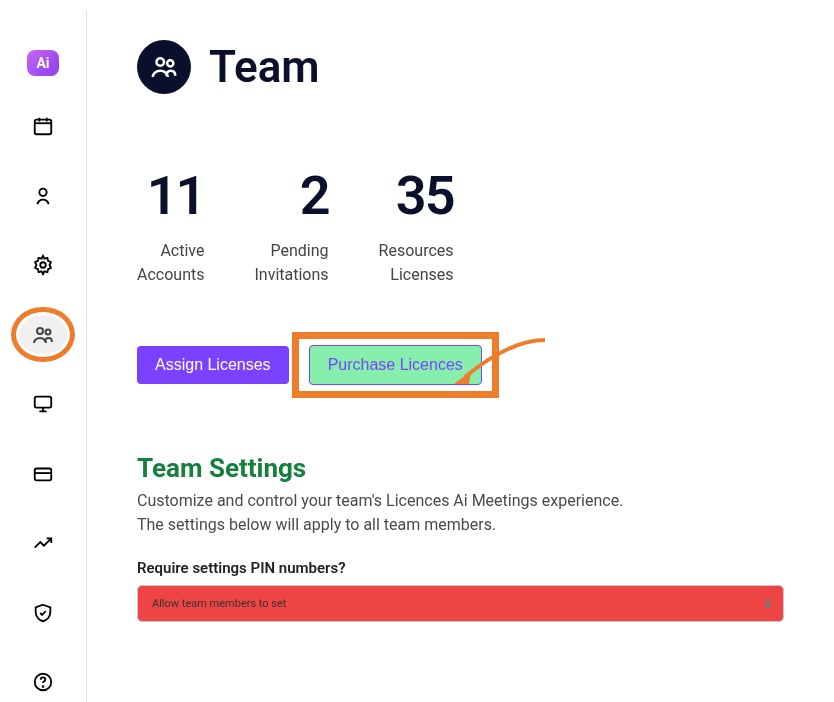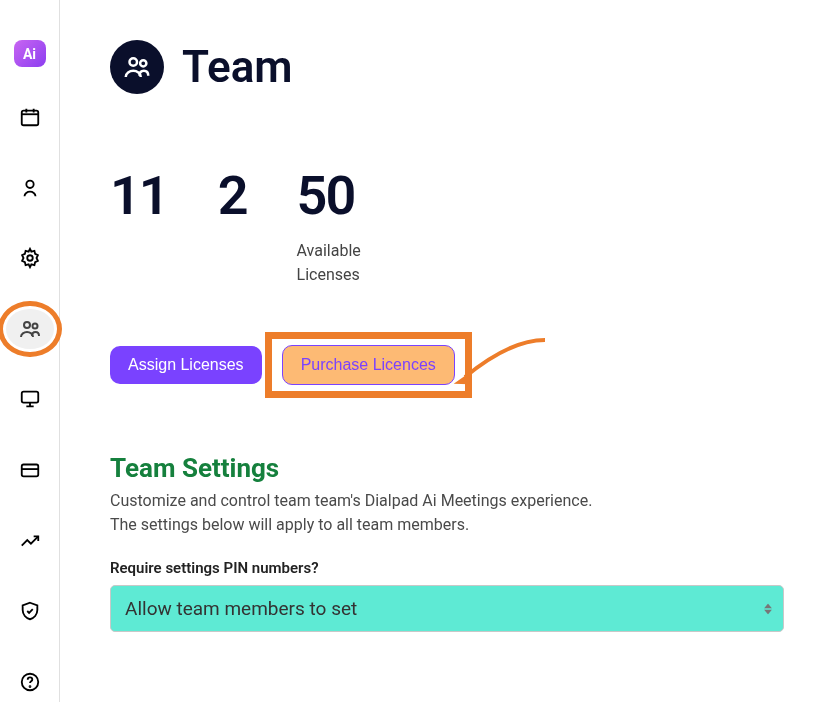--- a/index.html
+++ b/index.html
@@ -9,27 +9,28 @@
       width: 834px;
       height: 702px;
       overflow: hidden;
       position: relative;
     }
     .container {
       display: flex;
       height: 100%;
     }
     .sidebar {
-      width: 60px;
+      width: 87px;
       border-right: 1px solid #e0e0e0;
       display: flex;
       flex-direction: column;
       align-items: center;
       padding-top: 40px;
       gap: 30px;
+      margin-top: 10px;
     }
     .logo {
       width: 32px;
       height: 32px;
       border-radius: 8px;
       background: linear-gradient(135deg, #c865f2 0%, #8c3ef0 100%);
       display: flex;
       align-items: center;
       justify-content: center;
       color: #fff;
@@ -79,20 +80,21 @@
     }
     .header-title {
       font-size: 44px;
       font-weight: 600;
       color: #0a0f2b;
     }
     .stats {
       display: flex;
       gap: 50px;
       margin-bottom: 45px;
+      text-align: right;
     }
     .stat {
       display: flex;
       flex-direction: column;
     }
     .stat-value {
       font-size: 54px;
       font-weight: 600;
       color: #0a0f2b;
       letter-spacing: -2px;
@@ -105,32 +107,32 @@
     }
     .actions {
       display: flex;
       align-items: center;
       gap: 0;
       margin-bottom: 55px;
       position: relative;
     }
     .btn {
       padding: 10px 18px;
-      border-radius: 10px;
+      border-radius: 4px;
       font-size: 16px;
       font-weight: 500;
       border: none;
       cursor: pointer;
     }
     .btn-primary {
       background: #7a42ff;
       color: #fff;
     }
     .btn-secondary {
-      background: #fdba74;
+      background: #86efac;
       color: #7a42ff;
       border: 1.5px solid #7a42ff;
     }
     .highlight-box {
       border: 7px solid #ed7d2a;
       padding: 6px 10px;
       margin-left: 3px;
       display: inline-flex;
     }
     .help-link {
@@ -166,23 +168,23 @@
     }
     .select-wrapper {
       position: relative;
       width: 100%;
     }
     .select {
       width: 100%;
       padding: 11px 14px;
       border: 1px solid #c8c8c8;
       border-radius: 5px;
-      font-size: 19px;
+      font-size: 11px;
       color: #333;
-      background: #5eead4;
+      background: #ef4444;
       cursor: pointer;
       appearance: none;
     }
     .select-arrows {
       position: absolute;
       right: 12px;
       top: 50%;
       transform: translateY(-50%);
       pointer-events: none;
       display: flex;
@@ -277,43 +279,51 @@
           <path d="M3 20c0-3 3-5 6-5s6 2 6 5"></path>
           <path d="M14 19c0-2.5 1.5-4 3.5-4s3.5 1.5 3.5 4"></path>
         </svg>
       </div>
       <h1 class="header-title">Team</h1>
     </div>
 
     <div class="stats">
       <div class="stat">
         <div class="stat-value">11</div>
+        <div class="stat-label">
+          <span>Active</span><br>
+          <span>Accounts</span>
+        </div>
       </div>
       <div class="stat">
         <div class="stat-value">2</div>
+        <div class="stat-label">
+          <span>Pending</span><br>
+          <span>Invitations</span>
+        </div>
       </div>
       <div class="stat">
-        <div class="stat-value">50</div>
+        <div class="stat-value">35</div>
         <div class="stat-label">
-          <span>Available</span><br>
+          <span>Resources</span><br>
           <span>Licenses</span>
         </div>
       </div>
     </div>
 
     <div class="actions">
       <button class="btn btn-primary">Assign Licenses</button>
       <div class="highlight-box">
         <button class="btn btn-secondary">Purchase Licences</button>
       </div>
     </div>
 
     <h2 class="section-title">Team Settings</h2>
     <p class="section-desc">
-      <span>Customize and control team team's Dialpad Ai Meetings experience.</span><br>
+      <span>Customize and control your team's Licences Ai Meetings experience.</span><br>
       <span>The settings below will apply to all team members.</span>
     </p>
 
     <div class="setting-label">Require settings PIN numbers?</div>
     <div class="select-wrapper">
       <div class="select">Allow team members to set</div>
       <div class="select-arrows">
         <svg width="8" height="5" viewBox="0 0 8 5">
             <path d="M0 5l4-5 4 5z" fill="currentColor"></path>
           </svg>

